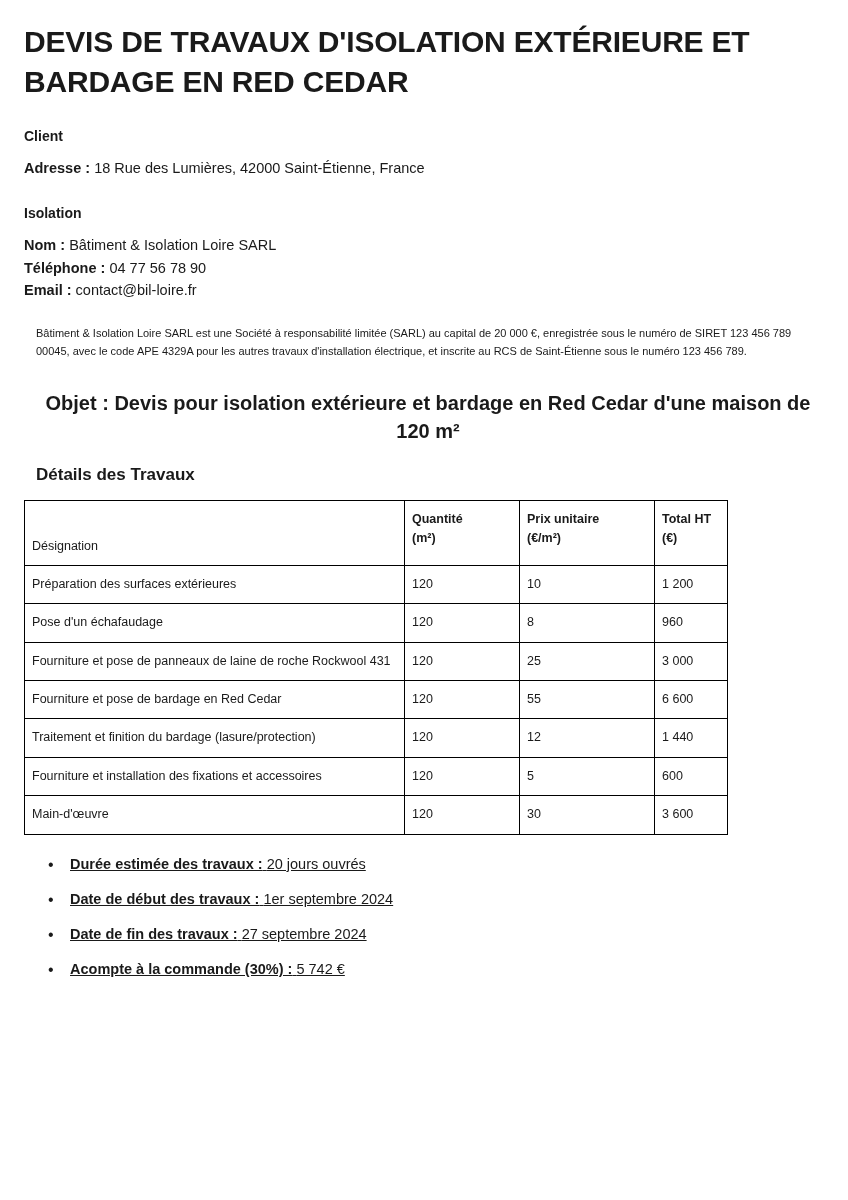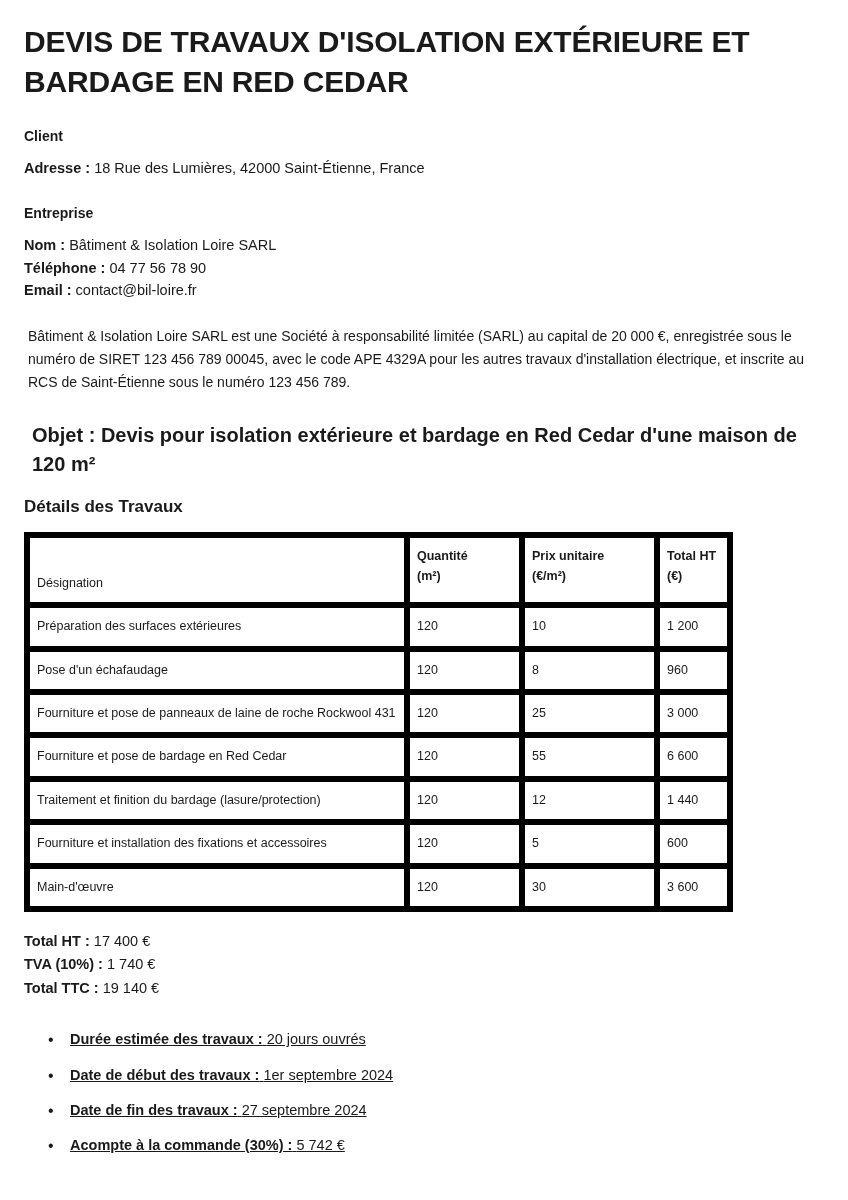--- a/index.html
+++ b/index.html
@@ -30,52 +30,53 @@
     font-size: 14px;
     font-weight: 700;
     margin: 0 0 12px 0;
     line-height: 1.3;
   }
   h2.objet {
     font-size: 20px;
     font-weight: 700;
     margin: 0 0 18px 8px;
     line-height: 1.42;
+    text-align: center;
   }
   h3.sub-title {
     font-size: 17px;
     font-weight: 700;
-    margin: 0 0 14px 0;
+    margin: 0 0 14px 12px;
     line-height: 1.3;
   }
   .field-block {
     margin: 0 0 24px 0;
   }
   .field-line {
     font-size: 14.5px;
     line-height: 1.55;
     margin: 0;
   }
   .field-line .lbl {
     font-weight: 700;
   }
   .legal-para {
-    font-size: 14px;
+    font-size: 11px;
     line-height: 1.62;
-    margin: 0 0 28px 4px;
+    margin: 0 0 28px 12px;
     max-width: 790px;
   }
   table.quote {
     border-collapse: collapse;
     width: 703px;
     margin: 0 0 18px 0;
     table-layout: fixed;
   }
   table.quote th, table.quote td {
-    border: 6px solid #000000;
+    border: 1px solid #000000;
     padding: 9px 7px 9px 7px;
     font-size: 12.5px;
     vertical-align: top;
     line-height: 1.55;
     text-align: left;
     font-weight: 400;
   }
   table.quote thead th {
     font-weight: 700;
     height: 46px;
@@ -130,21 +131,21 @@
   <h1 class="doc-title">DEVIS DE TRAVAUX D'ISOLATION EXTÉRIEURE ET BARDAGE EN RED CEDAR</h1>
 
   <h2 class="section-title">Client</h2>
   <div class="field-block">
     <p class="field-line">
       <span class="lbl">Adresse :</span>
       <span>18 Rue des Lumières, 42000 Saint-Étienne, France</span>
     </p>
   </div>
 
-  <h2 class="section-title">Entreprise</h2>
+  <h2 class="section-title">Isolation</h2>
   <div class="field-block">
     <p class="field-line">
       <span class="lbl">Nom :</span>
       <span>Bâtiment &amp; Isolation Loire SARL</span>
     </p>
     <p class="field-line">
       <span class="lbl">Téléphone :</span>
       <span>04 77 56 78 90</span>
     </p>
     <p class="field-line">
@@ -222,34 +223,20 @@
       </tr>
       <tr>
         <td>Main-d'œuvre</td>
         <td>120</td>
         <td>30</td>
         <td>3 600</td>
       </tr>
     </tbody>
   </table>
 
-  <div class="totals">
-    <p>
-      <span class="lbl">Total HT :</span>
-      <span>17 400 €</span>
-    </p>
-    <p>
-      <span class="lbl">TVA (10%) :</span>
-      <span>1 740 €</span>
-    </p>
-    <p>
-      <span class="lbl">Total TTC :</span>
-      <span>19 140 €</span>
-    </p>
-  </div>
 
   <ul class="conditions">
     <li>
       <span class="lbl">Durée estimée des travaux :</span>
       <span>20 jours ouvrés</span>
     </li>
     <li>
       <span class="lbl">Date de début des travaux :</span>
       <span>1er septembre 2024</span>
     </li>

